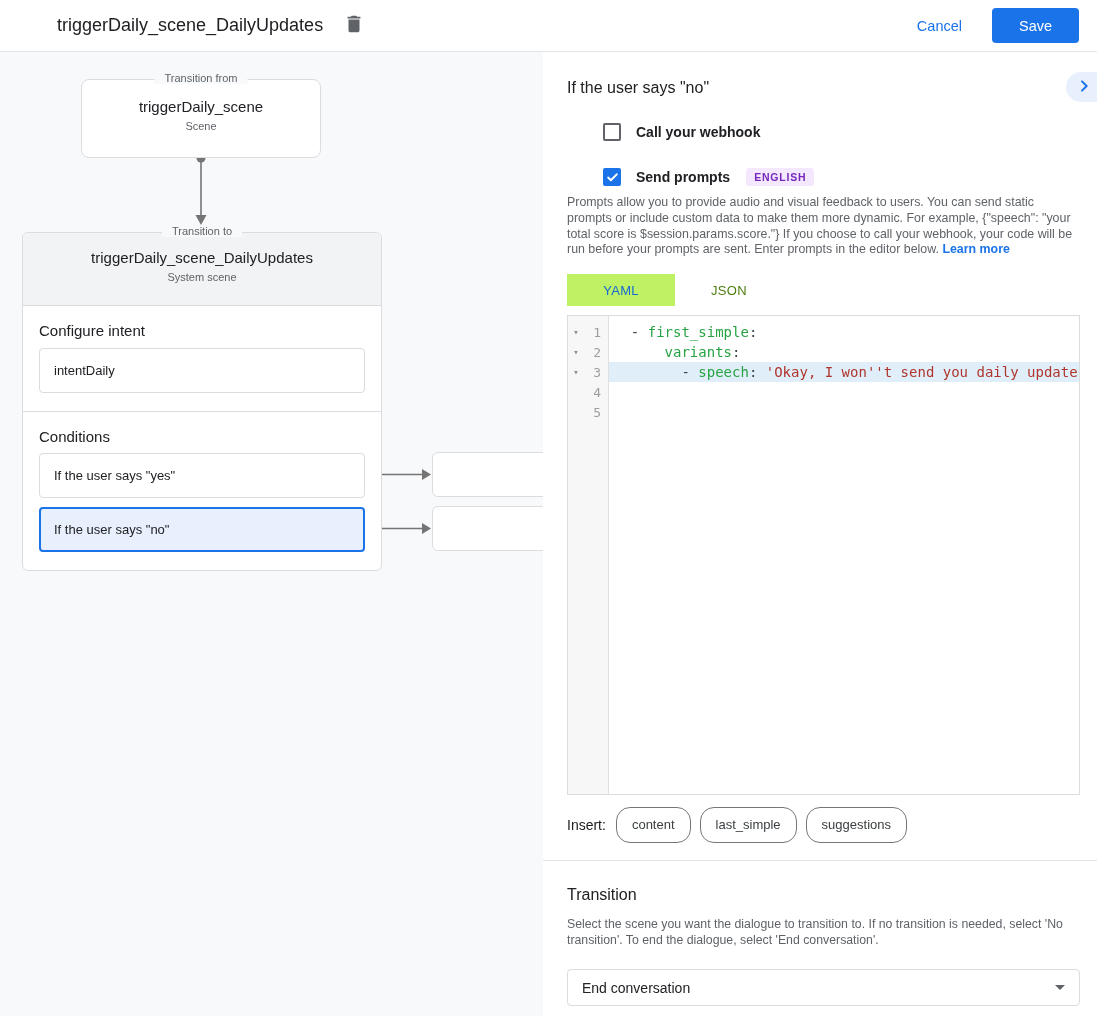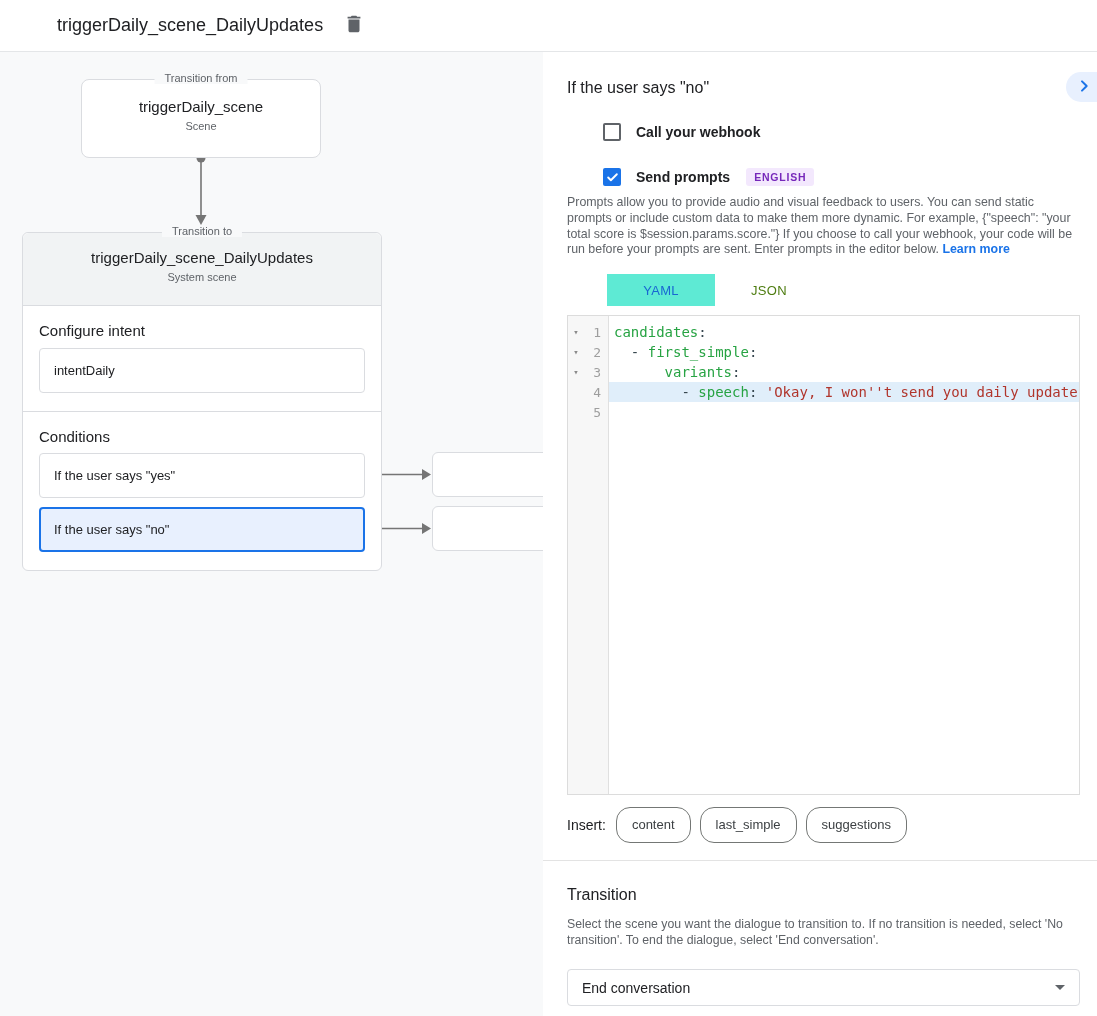--- a/index.html
+++ b/index.html
@@ -67,21 +67,21 @@
   .checkbox.checked { background:#1a73e8; display:flex; align-items:center; justify-content:center; }
   .check-label { font-size:14px; font-weight:600; margin-left:15px; color:#202124; }
   .badge { margin-left:16px; background:#f3e8fd; color:#7627ba; font-size:10.5px;
     font-weight:600; letter-spacing:0.8px; padding:3px 8px; border-radius:3px; }
   .desc { position:absolute; left:24px; top:143px; width:513px; font-size:12.4px;
     line-height:15.8px; color:#5f6368; }
   .link { color:#1a73e8; text-decoration:none; cursor:pointer;font-weight:bold; }
   .tabs { position:absolute; left:24px; top:222px; display:flex; }
   .tab { width:108px; height:32px; display:flex; align-items:center; justify-content:center;
     font-size:13px; font-weight:500; letter-spacing:0.3px; color:#4d7c0f; cursor:pointer; }
-  .tab.active { background:#5eead4; color:#1967d2;margin-left:40px; }
+  .tab.active { background:#bef264; color:#1967d2; }
 
   .editor { position:absolute; left:24px; top:263px; width:513px; height:480px;
     border:1px solid #dcdcdc; background:#fff; display:flex;
     font-family:"DejaVu Sans Mono", monospace; font-size:14px; }
   .gutter { width:41px; background:#f7f7f7; border-right:1px solid #e0e0e0;
     padding-top:6px; flex:0 0 auto; }
   .gutter-row { height:20px; display:flex; align-items:center; }
   .fold { width:16px; text-align:center; color:#8a8a8a; font-size:9px; cursor:pointer; }
   .lnum { flex:1; text-align:right; padding-right:7px; color:#9e9e9e; font-size:13px; }
   .code { flex:1; padding-top:6px; overflow:hidden; }
@@ -116,20 +116,24 @@
     <div class="topbar-left">
       <h1>triggerDaily_scene_DailyUpdates</h1>
       <button class="icon-btn">
         <span>
           <svg width="22" height="22" viewBox="0 0 24 24" fill="#5f6368">
               <path d="M6 19c0 1.1.9 2 2 2h8c1.1 0 2-.9 2-2V7H6v12zM19 4h-3.5l-1-1h-5l-1 1H5v2h14V4z"></path>
             </svg>
         </span>
       </button>
     </div>
+    <div class="topbar-right">
+      <button class="text-btn">Cancel</button>
+      <button class="primary-btn">Save</button>
+    </div>
   </header>
 
   <div class="left-panel">
     <svg class="connectors" width="543" height="964">
       <g stroke="#757575" stroke-width="1.6" fill="#757575">
         <circle cx="201" cy="106" r="4.5" stroke="none"></circle>
         <line x1="201" y1="106" x2="201" y2="164"></line>
         <polygon points="195.5,163 206.5,163 201,173" stroke="none"></polygon>
         <circle cx="366" cy="422.5" r="4.5" stroke="none"></circle>
         <line x1="366" y1="422.5" x2="422" y2="422.5"></line>
@@ -226,21 +230,20 @@
           <div class="gutter-row">
             <span class="fold"></span>
             <span class="lnum">4</span>
           </div>
           <div class="gutter-row">
             <span class="fold"></span>
             <span class="lnum">5</span>
           </div>
         </div>
       <div class="code" id="code">
-          <div class="code-line"><span class="seg key">candidates</span><span class="seg p">:</span></div>
           <div class="code-line"><span class="seg p">  - </span><span class="seg key">first_simple</span><span class="seg p">:</span></div>
           <div class="code-line"><span class="seg p">      </span><span class="seg key">variants</span><span class="seg p">:</span></div>
           <div class="code-line hl"><span class="seg p">        - </span><span class="seg key">speech</span><span class="seg p">: </span><span class="seg str">'Okay, I won''t send you daily update</span></div>
           <div class="code-line"></div>
         </div>
     </div>
 
     <div class="insert-row">
       <span class="insert-label">Insert:</span>
       <span id="chips"><button class="chip">content</button><button class="chip">last_simple</button><button class="chip">suggestions</button></span>

